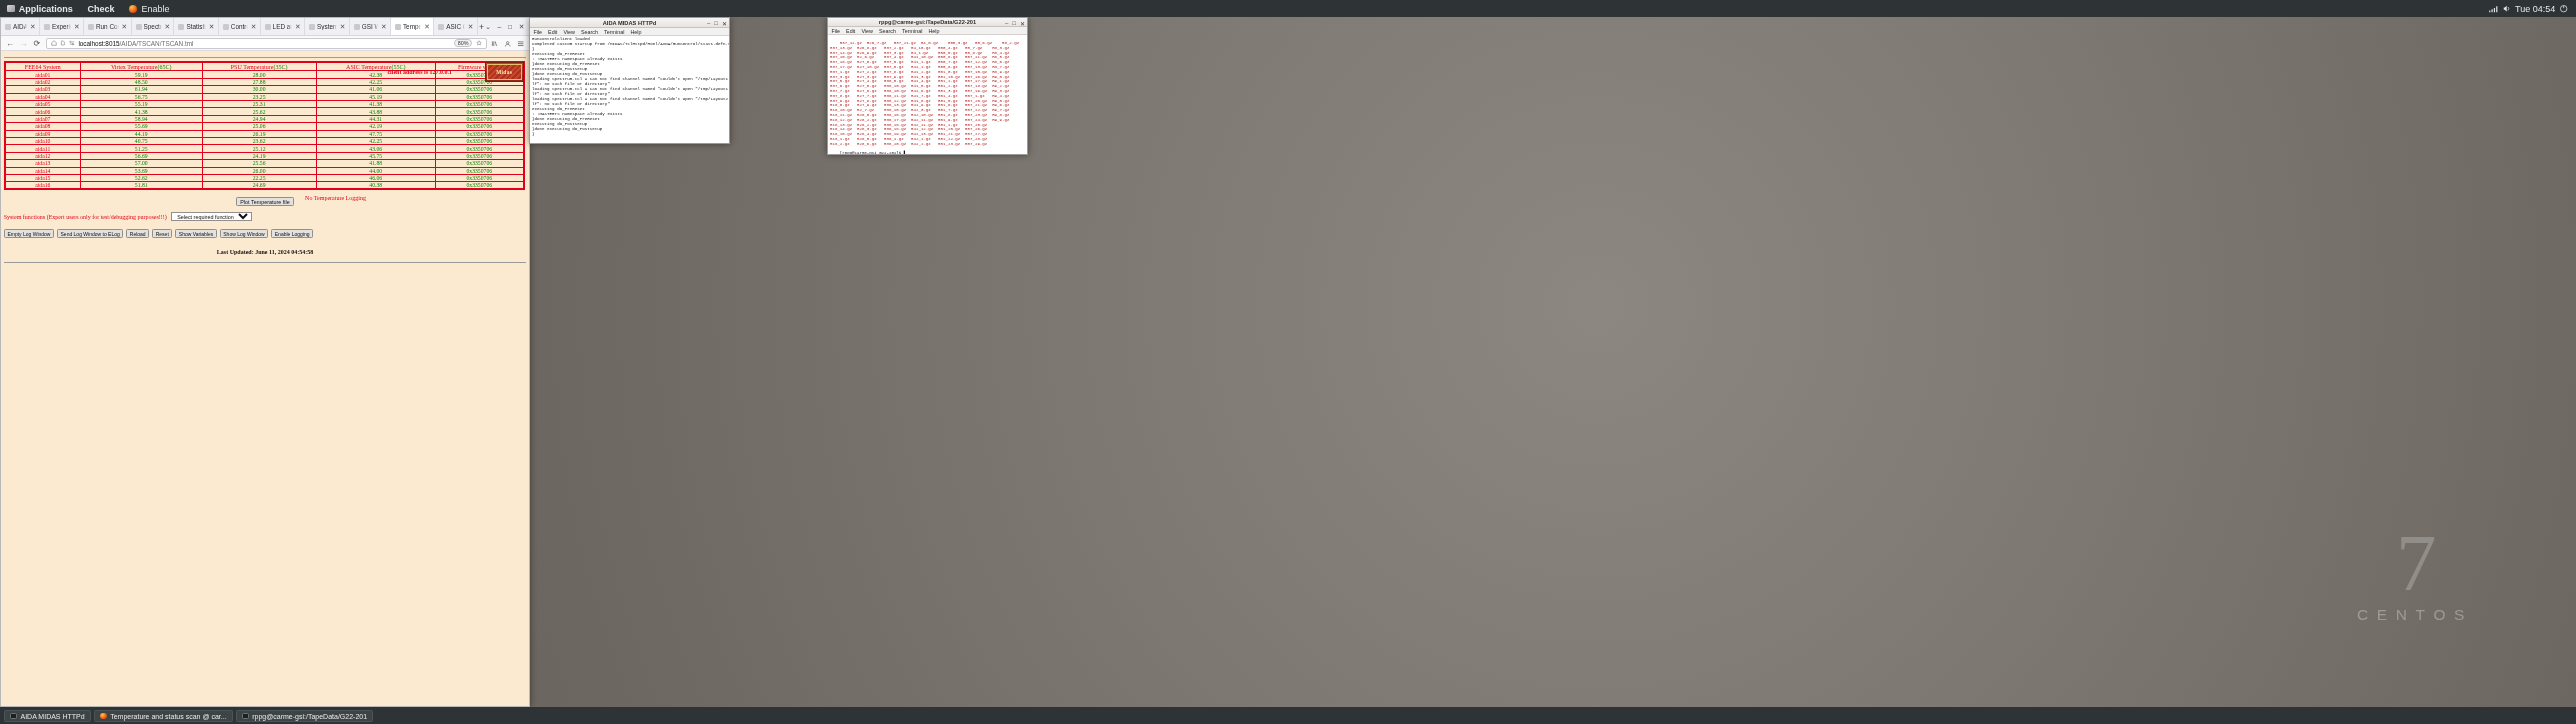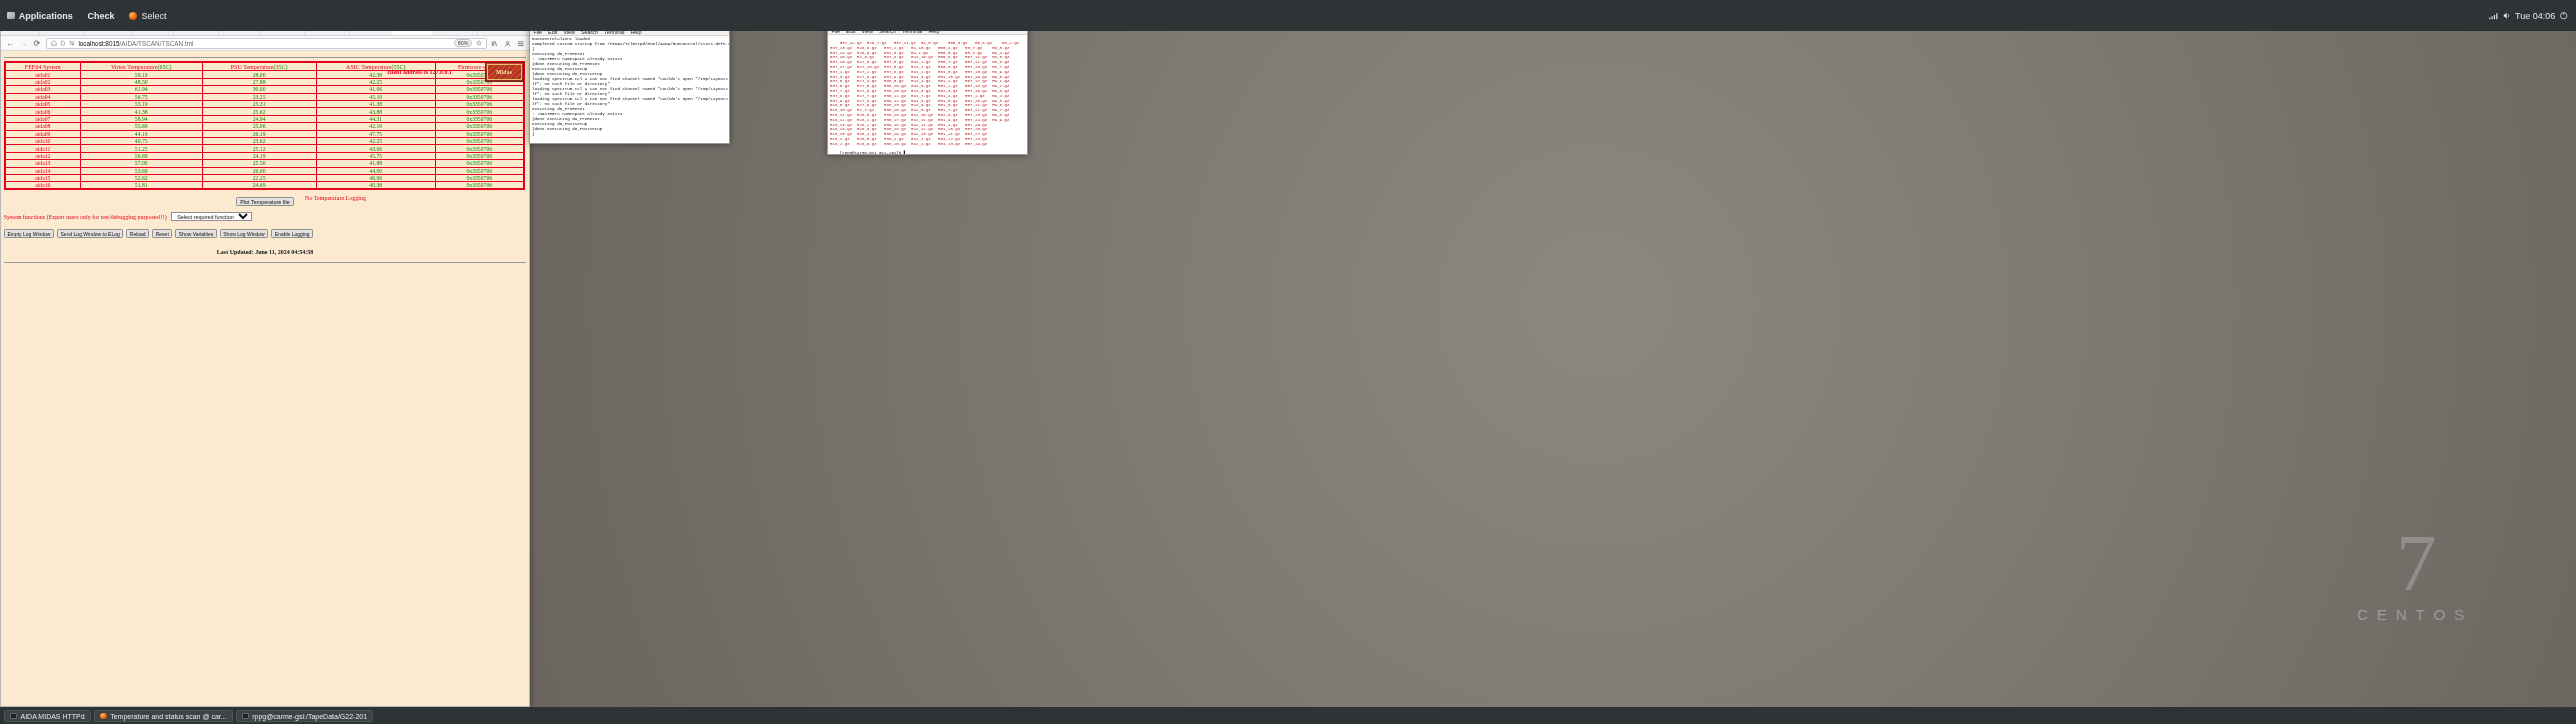--- a/index.html
+++ b/index.html
@@ -29,21 +29,21 @@
     font-size:81px; line-height:67px; font-weight:300;
     letter-spacing:-2.7px;
   }
   #centos-logo .word {
     font-size:15.4px; letter-spacing:8.7px; margin-top:9.4px;
     color:rgba(255,255,255,0.30);
   }
 
   
   #top-panel {
-    position:absolute; left:0; top:0; width:2576px; height:31px;
+    position:absolute; left:0; top:0; width:2576px; height:17px;
     background:#2e3436; color:#e8e8e8;
     display:flex; align-items:center;
     font-size:9px;
     z-index:500;
   }
   #top-panel .pitem { display:flex; align-items:center; gap:4px; padding:0 7.4px; height:17px; }
   #top-panel .pitem.bold { font-weight:bold; }
   #top-panel .spacer { flex:1 1 auto; }
   .app-dot {
     width:7.4px; height:7.4px; border-radius:1.3px;
@@ -285,32 +285,32 @@
 <div id="top-panel">
   <div class="pitem bold">
     <span class="app-dot"></span>
     <span>Applications</span>
   </div>
   <div class="pitem bold">
     <span>Check</span>
   </div>
   <div class="pitem">
     <span class="ff-dot"></span>
-    <span>Select</span>
+    <span>Enable</span>
   </div>
   <div class="spacer"></div>
   <div class="pitem">
     <svg class="tray-ico" viewBox="0 0 16 16">
         <path d="M2 11h2v3H2zm4-2h2v5H6zm4-2h2v7h-2zm4-3h2v10h-2z" fill="#e8e8e8"></path>
       </svg>
     <svg class="tray-ico" viewBox="0 0 16 16">
         <path d="M3 6h2l3-3v10L5 10H3z" fill="#e8e8e8"></path>
         <path d="M10 5a4 4 0 010 6" stroke="#e8e8e8" fill="none" stroke-width="1.2"></path>
       </svg>
-    <span>Tue 04:06</span>
+    <span>Tue 04:54</span>
     <svg class="tray-ico" viewBox="0 0 16 16">
         <circle cx="8" cy="8" r="5.5" stroke="#e8e8e8" fill="none" stroke-width="1.3"></circle>
         <path d="M8 3v4" stroke="#e8e8e8" stroke-width="1.3"></path>
       </svg>
   </div>
 </div>
 
 <div class="window" id="firefox-window">
 
   <div id="ff-tabbar">

